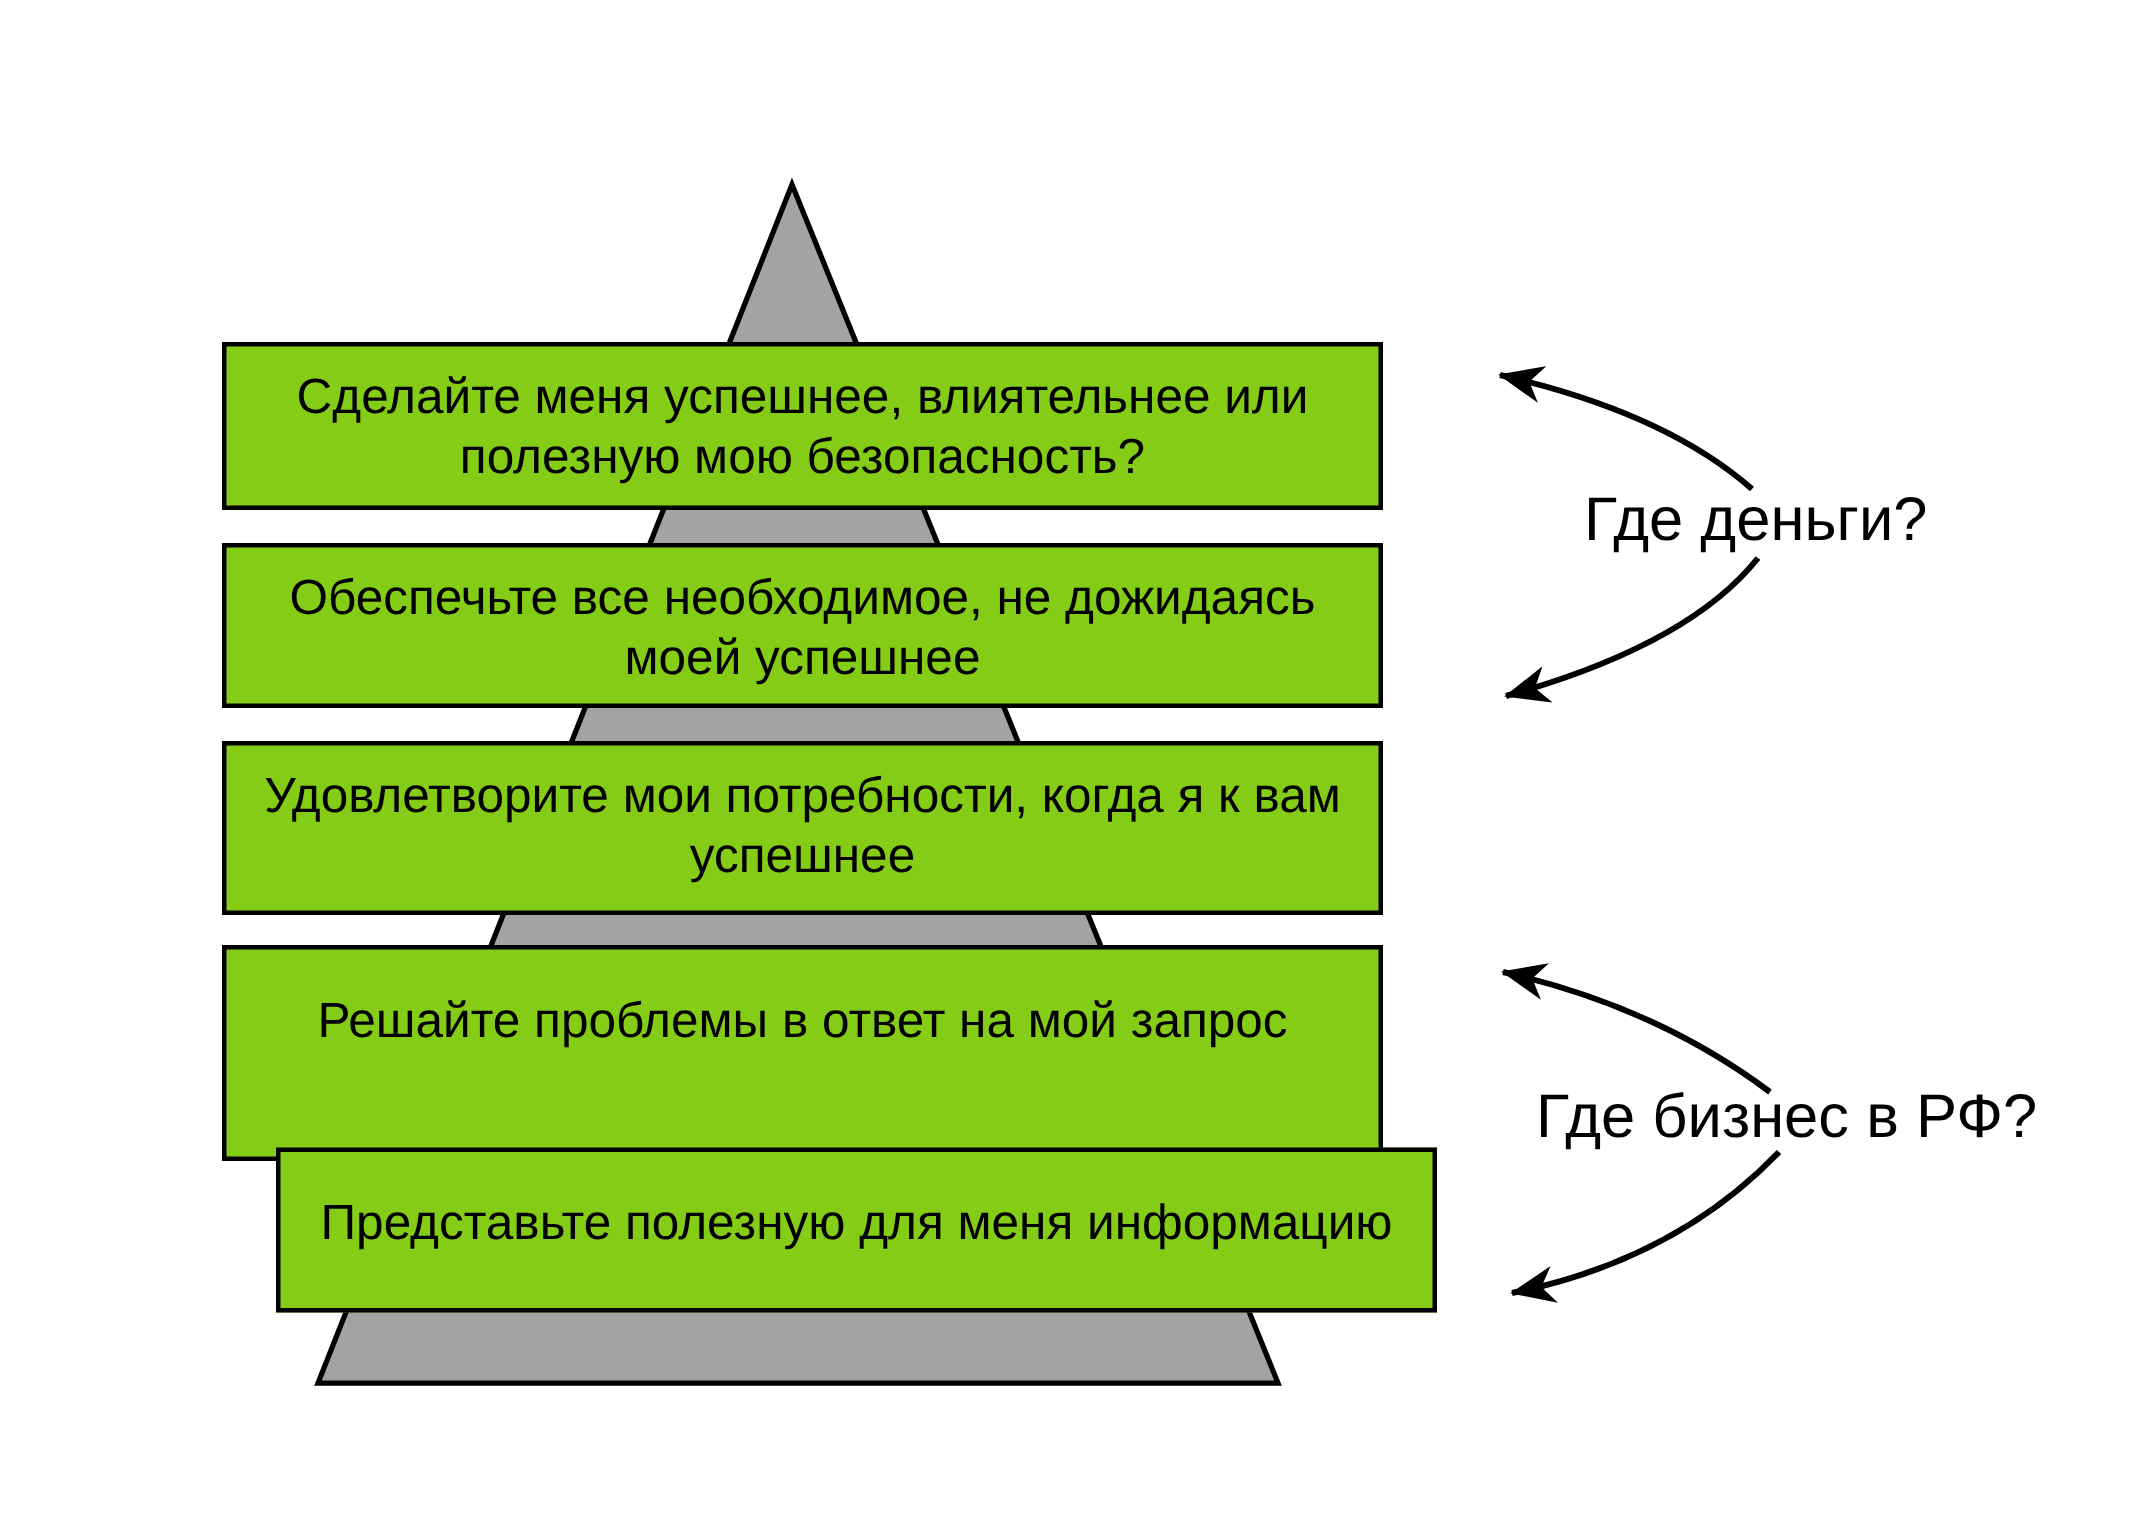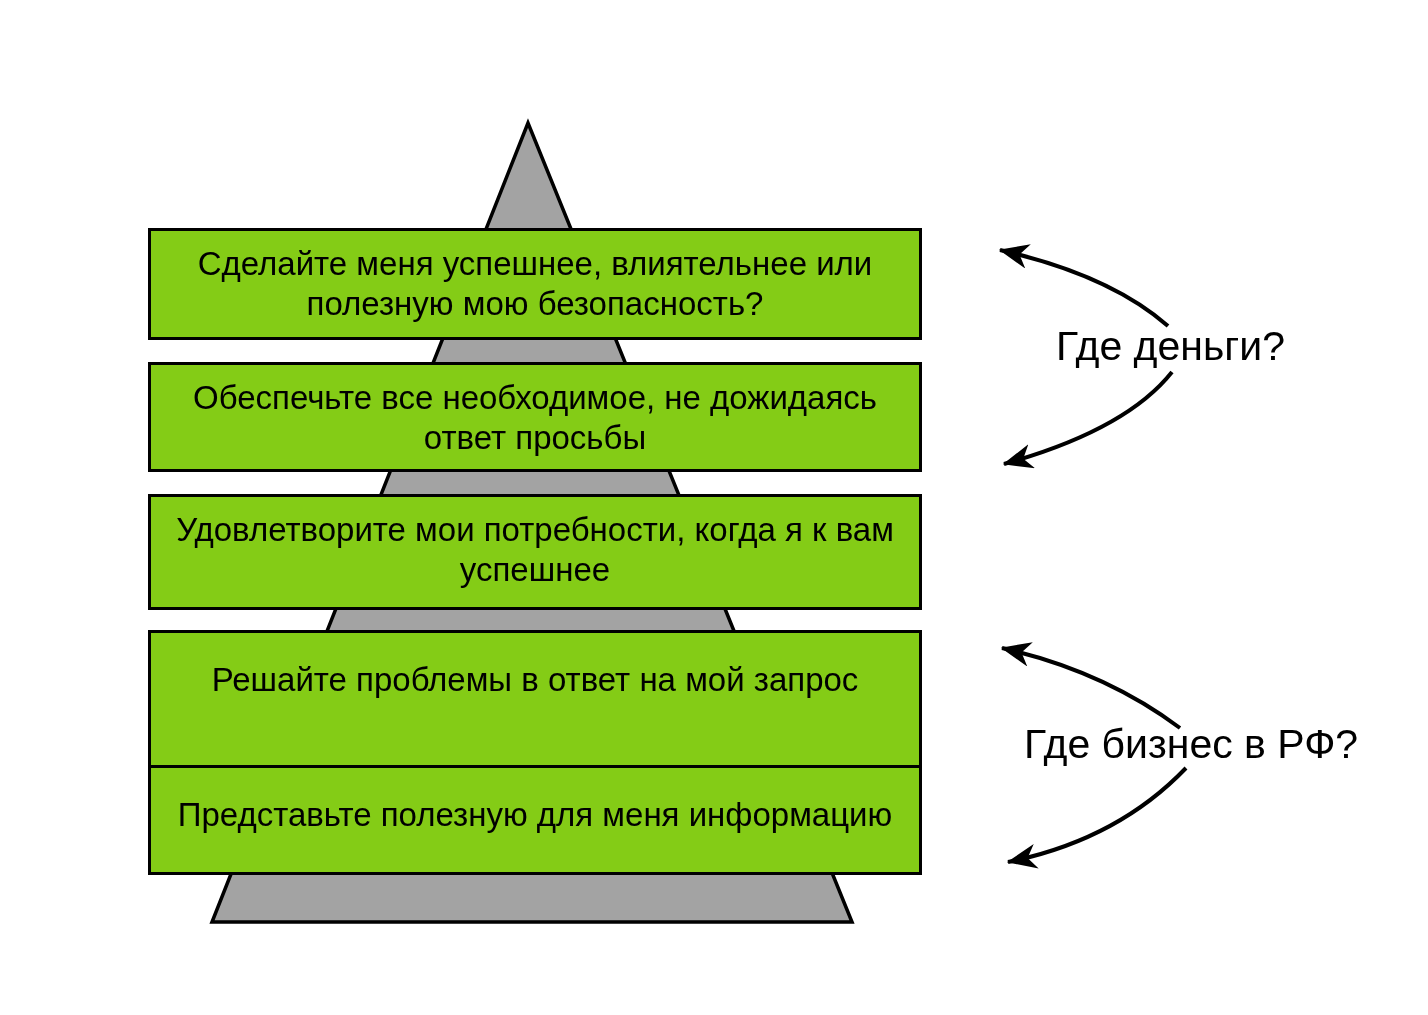--- a/index.html
+++ b/index.html
@@ -46,21 +46,21 @@
     font-size: 33px;
     line-height: 40px;
   }
   .box span { display: block; }
   .box.two-line { padding-top: 13px; }
   .box.one-line { padding-top: 27px; }
   .b1 { top: 228px; height: 112px; }
   .b2 { top: 362px; height: 110px; }
   .b3 { top: 494px; height: 116px; }
   .b4 { top: 630px; height: 144px; }
-  .b5 { top: 765px; height: 110px; }
+  .b5 { top: 765px; height: 110px; margin-left: 36px; }
   .annotation-label {
     position: absolute;
     color: #000000;
     font-size: 41px;
     line-height: 44px;
     white-space: nowrap;
   }
   .label-money { left: 1056px; top: 324px; }
   .label-business { left: 1024px; top: 722px; }
 </style>
@@ -84,21 +84,21 @@
     <path class="arrow" d="M 1186 768 Q 1117 840 1008 862" marker-end="url(#arrowhead)"></path>
   </svg>
 
   <div class="box two-line b1">
     <span>Сделайте меня успешнее, влиятельнее или</span>
     <span>полезную мою безопасность?</span>
   </div>
 
   <div class="box two-line b2">
     <span>Обеспечьте все необходимое, не дожидаясь</span>
-    <span>ответ просьбы</span>
+    <span>моей успешнее</span>
   </div>
 
   <div class="box two-line b3">
     <span>Удовлетворите мои потребности, когда я к вам</span>
     <span>успешнее</span>
   </div>
 
   <div class="box one-line b4">
     <span>Решайте проблемы в ответ на мой запрос</span>
   </div>

